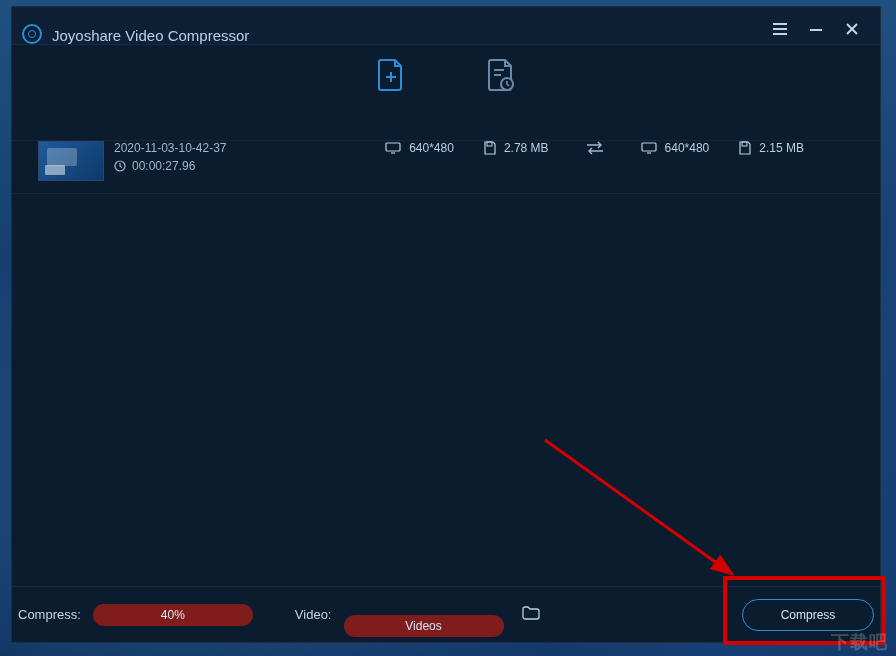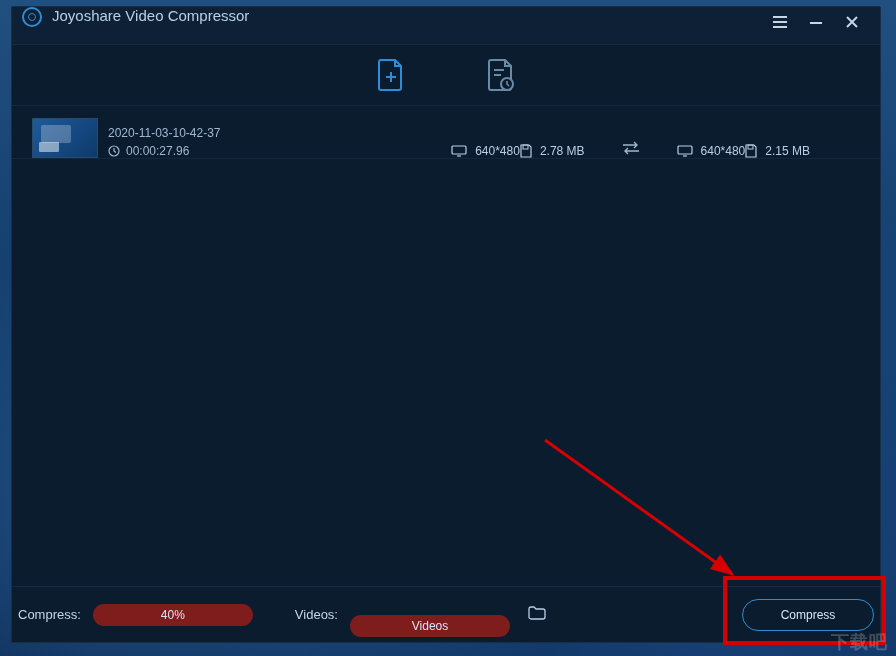--- a/index.html
+++ b/index.html
@@ -14,50 +14,50 @@
       background: radial-gradient(ellipse at 20% 80%, rgba(100,180,255,.25), transparent 40%),
                   radial-gradient(ellipse at 80% 90%, rgba(80,160,255,.2), transparent 50%),
                   linear-gradient(180deg, #205080 0%, #154070 40%, #0a2a55 100%);
     }
     .window {
       position: absolute; left: 11px; top: 6px; width: 870px; height: 637px;
       background: #0b1c2e; border: 1px solid #1a2d42; border-radius: 2px;
       display: flex; flex-direction: column; color: #c5d5e5;
     }
     .titlebar {
-      height: 38px; display: flex; align-items: flex-start; padding: 0 10px;
+      height: 38px; display: flex; align-items: flex-end; padding: 0 10px;
       background: #0d2035; border-bottom: 1px solid #162a40;
     }
     .logo-circle {
       width: 20px; height: 20px; border: 2px solid #2d8dd6; border-radius: 50%;
       display: flex; align-items: center; justify-content: center; margin-right: 10px;
     }
     .logo-inner { width: 8px; height: 8px; border: 1.5px solid #2d8dd6; border-radius: 50%; }
     .app-title { font-size: 15px; color: #b8cfe6; flex: 1; }
     .win-btn { width: 36px; height: 30px; display:flex; align-items:center; justify-content:center; color:#c5d5e5; cursor:pointer; }
     .hamburger { display:flex; flex-direction:column; gap:3px; }
     .hamburger div { width:14px; height:2px; background:#c5d5e5; }
     .toolbar { height: 60px; display:flex; align-items:center; justify-content:center; gap: 76px; }
     .tool-btn { width: 34px; height: 40px; display:flex; align-items:center; justify-content:center; cursor:pointer; }
     .filelist { flex:1; overflow-y:auto; }
     .file-row {
-      display:flex; align-items:flex-end; height:54px; padding: 0 20px;
+      display:flex; align-items:flex-start; height:54px; padding: 0 26px;
       border-top: 1px solid #14283d; border-bottom: 1px solid #14283d;
-      gap: 10px; font-size: 12px; color:#b8cfe6;
+      gap: 10px; font-size: 12px; color:#b8cfe6;margin-top:35px;
     }
     .thumb {
       width: 66px; height: 40px; background: linear-gradient(135deg,#1e5a9c,#0d3a6a);
       position: relative; border:1px solid #2a4a6a;
     }
     .thumb::after{content:'';position:absolute;top:6px;left:8px;width:30px;height:18px;background:rgba(255,255,255,.25);border-radius:2px;}
     .thumb::before{content:'';position:absolute;bottom:5px;left:6px;width:20px;height:10px;background:rgba(255,255,255,.5);border-radius:1px;}
     .file-meta { width: 160px; display:flex; flex-direction:column; gap:4px; }
     .meta-line { display:flex; align-items:center; gap:6px; color:#9fb8d0; font-size:12px; }
     .spec { display:flex; align-items:center; gap:8px; font-size:12px; color:#b8cfe6; }
-    .spec-group { display:flex; }
+    .spec-group { display:flex; gap:30px; }
     .arrows { margin: 0 26px; color:#9fb8d0; }
     .bottombar {
       height: 56px; border-top:1px solid #162a40; display:flex; align-items:center;
       padding: 0 6px; gap: 12px; font-size:13px; color:#b8cfe6;
     }
     .label { color:#c5d5e5; }
     .pill {
       height: 22px; background:#7f1d1d; border-radius: 11px; display:flex;
       align-items:center; justify-content:center; color:#d5e5f5; font-size:12px;
     }
@@ -175,21 +175,21 @@
       <div style="width:40px"></div>
     </div>
   </div>
 
   <div class="bottombar">
     <span class="label">Compress:</span>
     <div class="pill compress-val">
         <span>40%</span>
       </div>
     <span style="width:18px"></span>
-    <span class="label">Videos:</span>
+    <span class="label">Video:</span>
     <div class="pill output-val">
         <span>Videos</span>
       </div>
     <div class="folder-icon">
       <svg width="18" height="14" viewBox="0 0 18 14">
           <path d="M1 3 a2 2 0 0 1 2 -2 h3 l2 2 h7 a2 2 0 0 1 2 2 v6 a2 2 0 0 1 -2 2 h-12 a2 2 0 0 1 -2 -2 z" fill="none" stroke="#b8cfe6" stroke-width="1.3"></path>
         </svg>
     </div>
     <div class="spacer"></div>
     <button class="compress-btn">

